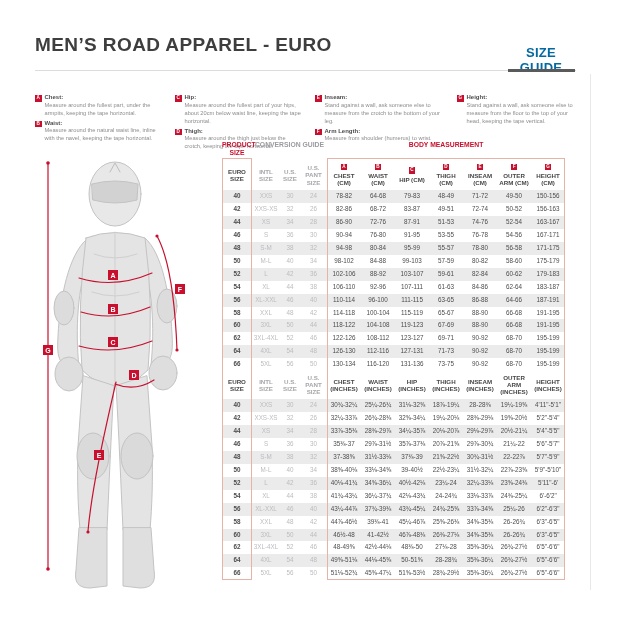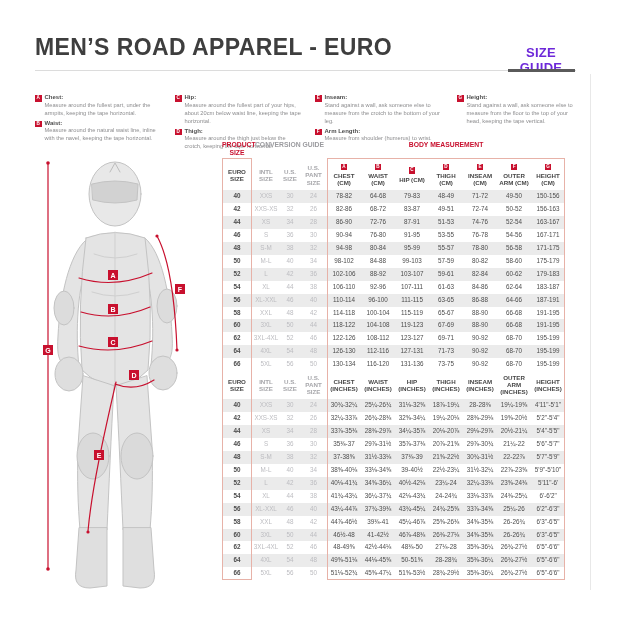--- a/index.html
+++ b/index.html
@@ -1,21 +1,21 @@
 <!DOCTYPE html>
 <html><head>
 <meta charset="utf-8">
 <style>
   html,body{margin:0;padding:0;}
   body{width:630px;height:630px;background:#ffffff;font-family:"Liberation Sans",sans-serif;position:relative;overflow:hidden;}
   .page{position:absolute;inset:0;background:#fff;}
 
   
-  .title{position:absolute;left:35px;top:34px;font-size:23px;font-weight:bold;color:#3e3e3e;letter-spacing:.4px;white-space:nowrap;}
-  .size-guide{position:absolute;left:506px;top:45px;width:70px;text-align:center;font-size:13px;font-weight:bold;color:#6d28d9;letter-spacing:.3px;}
+  .title{position:absolute;left:35px;top:34px;font-size:19px;font-weight:bold;color:#3e3e3e;letter-spacing:.4px;white-space:nowrap;}
+  .size-guide{position:absolute;left:506px;top:45px;width:70px;text-align:center;font-size:13px;font-weight:bold;color:#0369a1;letter-spacing:.3px;}
   .rule{position:absolute;left:35px;top:70px;width:541px;height:1px;background:#dcdcdc;}
   .size-guide-bar{position:absolute;left:508px;top:69px;width:67px;height:3px;background:#5a5a5a;}
   .htm-heading{position:absolute;left:35px;top:77px;font-size:12px;font-weight:bold;color:#3e3e3e;letter-spacing:.3px;}
 
   
   .instructions{position:absolute;left:35px;top:94px;width:540px;display:flex;}
   .mi-col{flex:0 0 auto;}
   .mi-col.c1{width:128px;margin-right:12px;}
   .mi-col.c2{width:128px;margin-right:12px;}
   .mi-col.c3{width:130px;margin-right:12px;}

